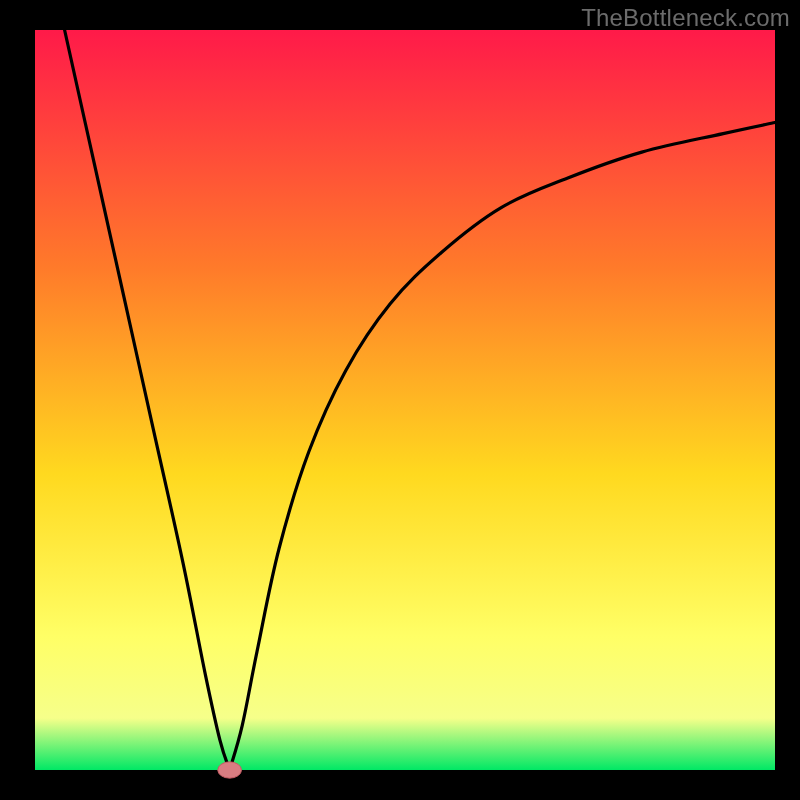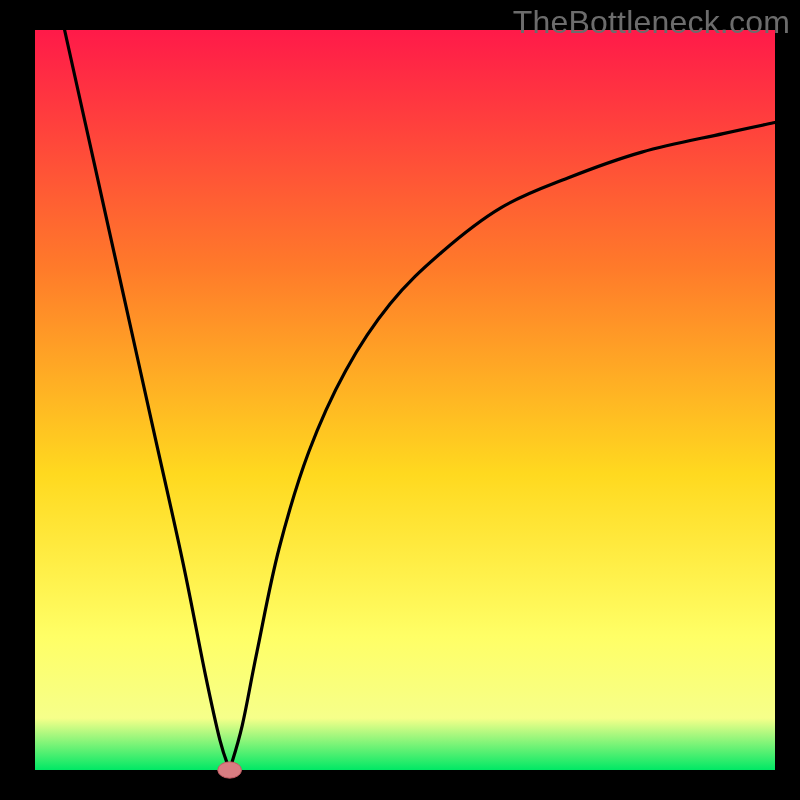--- a/index.html
+++ b/index.html
@@ -15,21 +15,21 @@
     position: relative;
     width: 800px;
     height: 800px;
     background: #000;
   }
   .attribution {
     position: absolute;
     top: 4px;
     right: 10px;
     color: #6c6c6c;
-    font-size: 32px;
+    font-size: 24px;
     font-weight: 400;
     letter-spacing: 0.2px;
     z-index: 10;
   }
   svg {
     display: block;
   }
 </style>
 </head>
 <body>

